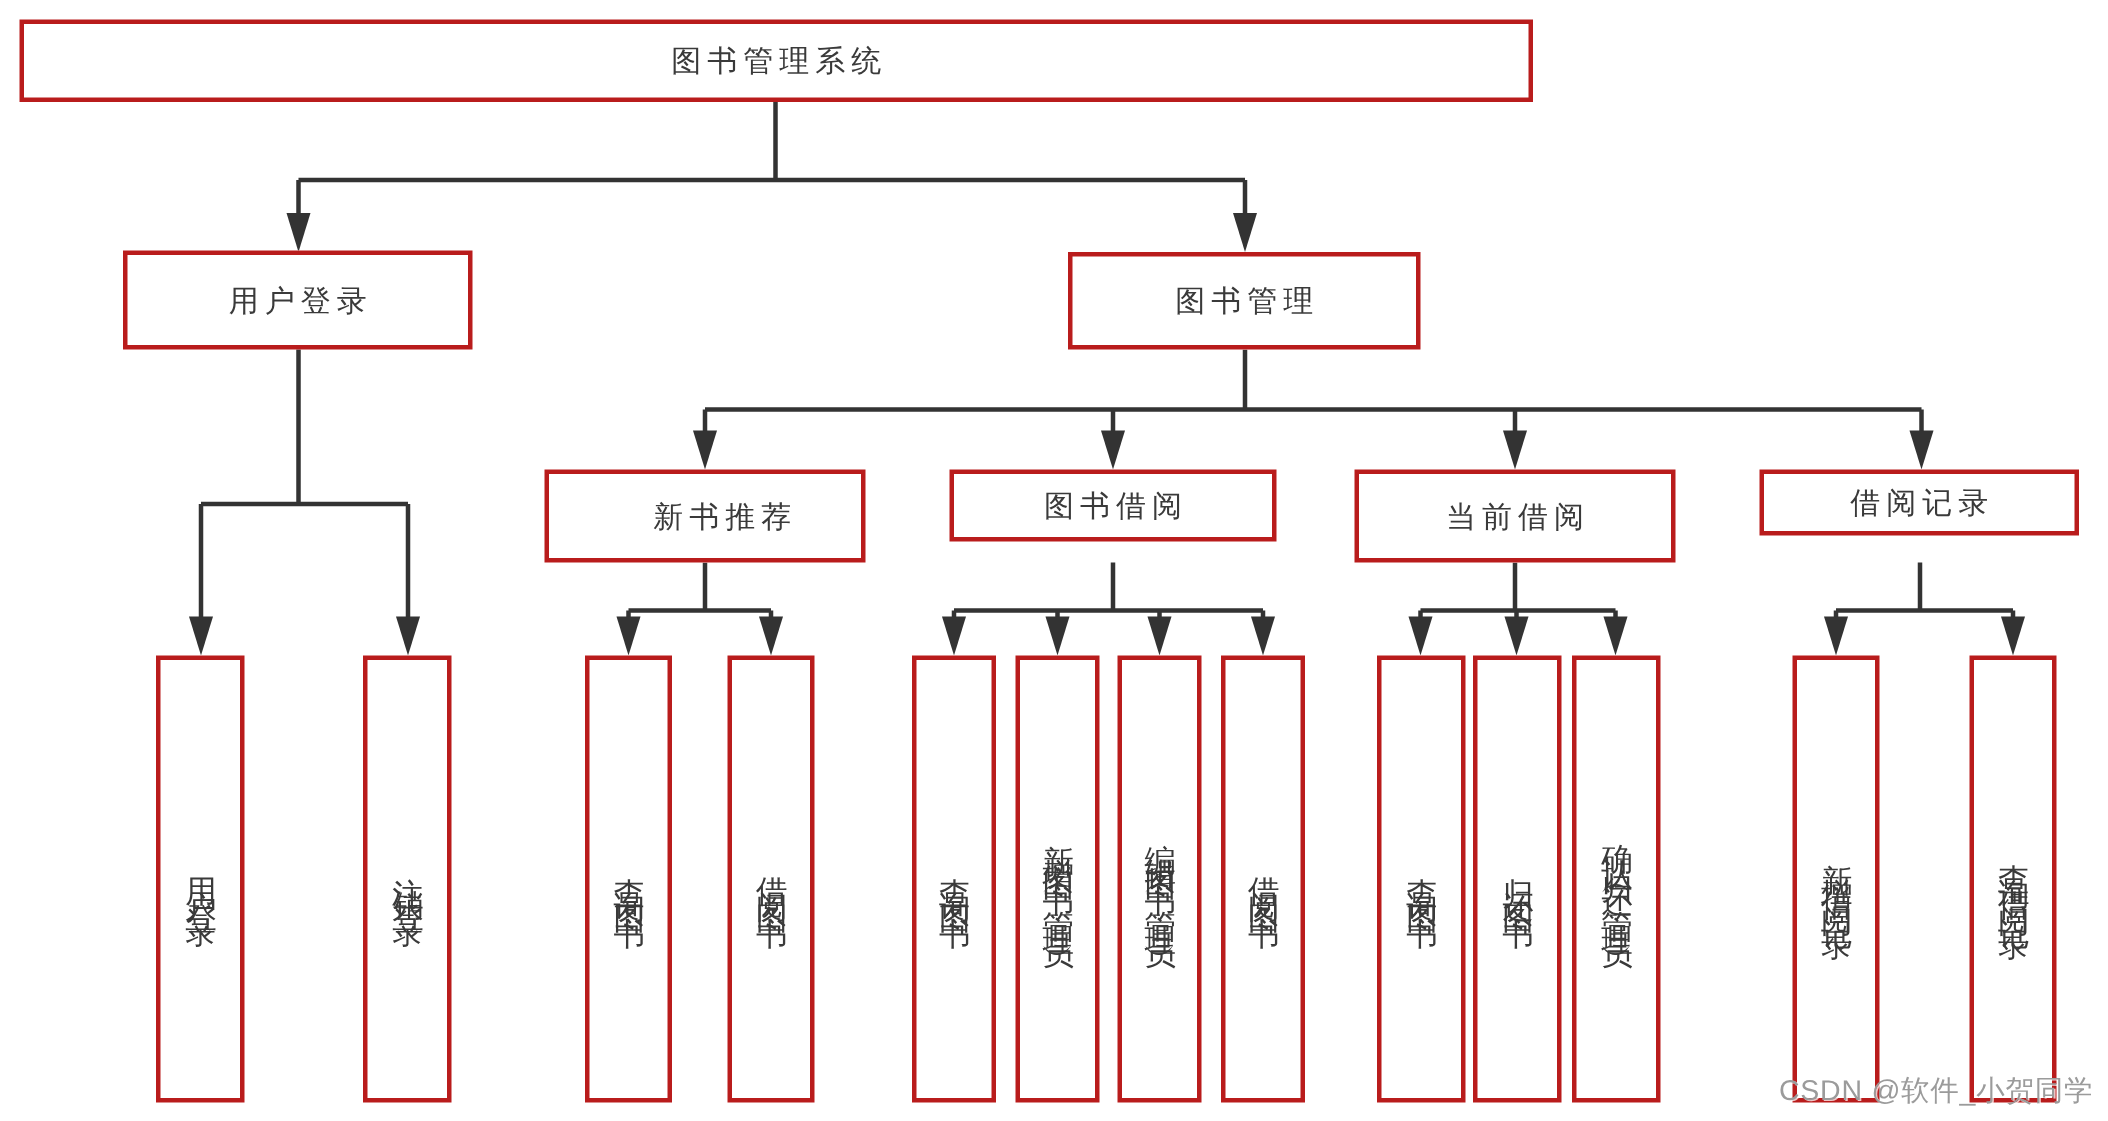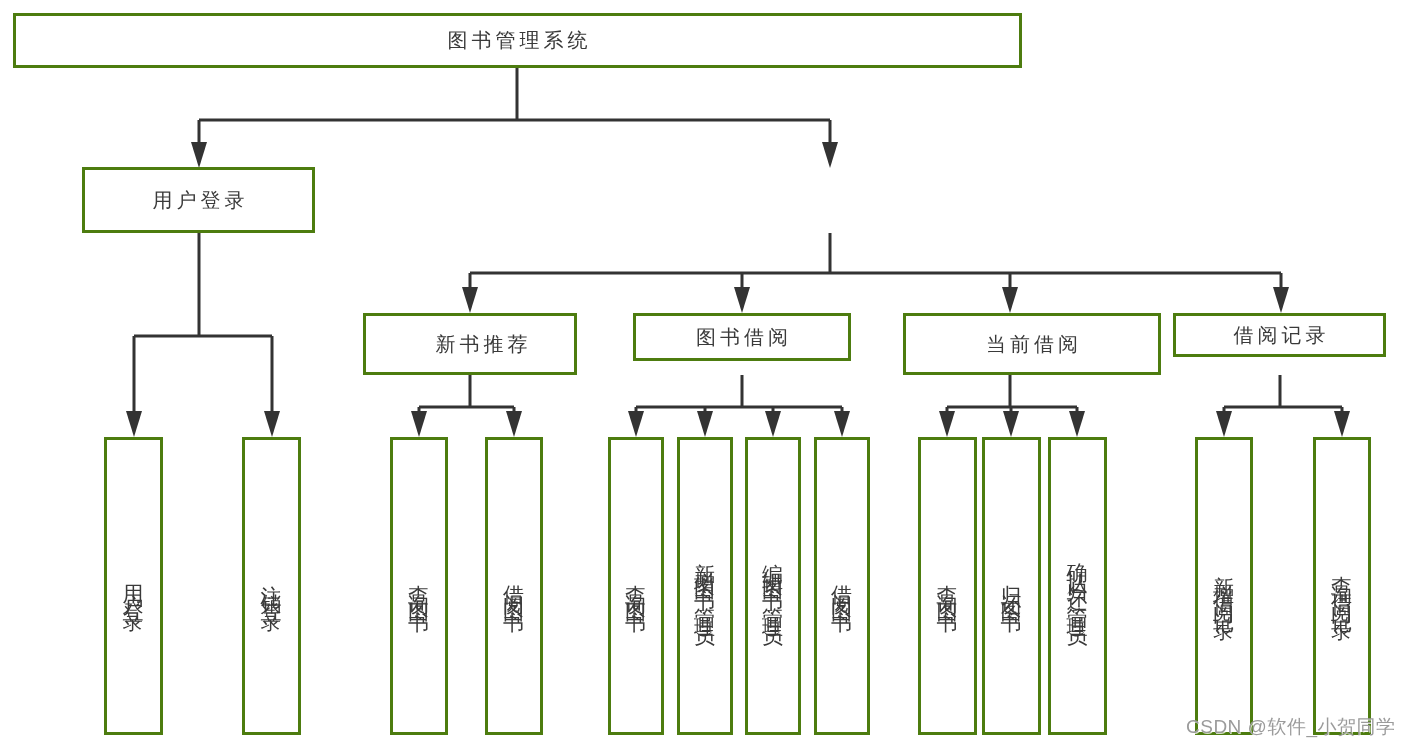--- a/index.html
+++ b/index.html
@@ -12,21 +12,21 @@
     overflow: hidden;
   }
   #wires {
     position: absolute;
     left: 0; top: 0;
     width: 1405px; height: 747px;
   }
   .node {
     position: absolute;
     box-sizing: border-box;
-    border: 3px solid #4d7c0f;
+    border: 3px solid #b91c1c;
     background: #ffffff;
     color: #3a3a3a;
     display: flex;
     align-items: center;
     justify-content: center;
     z-index: 2;
   }
   .h-node {
     font-size: 20px;
     letter-spacing: 4px;
@@ -94,24 +94,25 @@
       <polygon points="1003,411 1019,411 1011,437"></polygon>
       <polygon points="1069,411 1085,411 1077,437"></polygon>
       <polygon points="1216,411 1232,411 1224,437"></polygon>
       <polygon points="1334,411 1350,411 1342,437"></polygon>
     </g>
   </svg>
 
   <div class="node h-node" style="left:13px; top:13px; width:1009px; height:55px;">图书管理系统</div>
 
   <div class="node h-node" style="left:82px; top:167px; width:233px; height:66px;">用户登录</div>
+  <div class="node h-node" style="left:712px; top:168px; width:235px; height:65px;">图书管理</div>
 
   <div class="node h-node" style="left:363px; top:313px; width:214px; height:62px;padding-left:23px;">新书推荐</div>
   <div class="node h-node" style="left:633px; top:313px; width:218px; height:48px;">图书借阅</div>
-  <div class="node h-node" style="left:903px; top:313px; width:258px; height:62px;">当前借阅</div>
+  <div class="node h-node" style="left:903px; top:313px; width:214px; height:62px;">当前借阅</div>
   <div class="node h-node" style="left:1173px; top:313px; width:213px; height:44px;text-align:center;">借阅记录</div>
 
   <div class="node v-node" style="left:104px; top:437px; width:59px; height:298px;">用户登录</div>
   <div class="node v-node" style="left:242px; top:437px; width:59px; height:298px;">注销登录</div>
 
   <div class="node v-node" style="left:390px; top:437px; width:58px; height:298px;">查询图书</div>
   <div class="node v-node" style="left:485px; top:437px; width:58px; height:298px;">借阅图书</div>
 
   <div class="node v-node" style="left:608px; top:437px; width:56px; height:298px;">查询图书</div>
   <div class="node v-node" style="left:677px; top:437px; width:56px; height:298px;">新增图书（管理员）</div>

